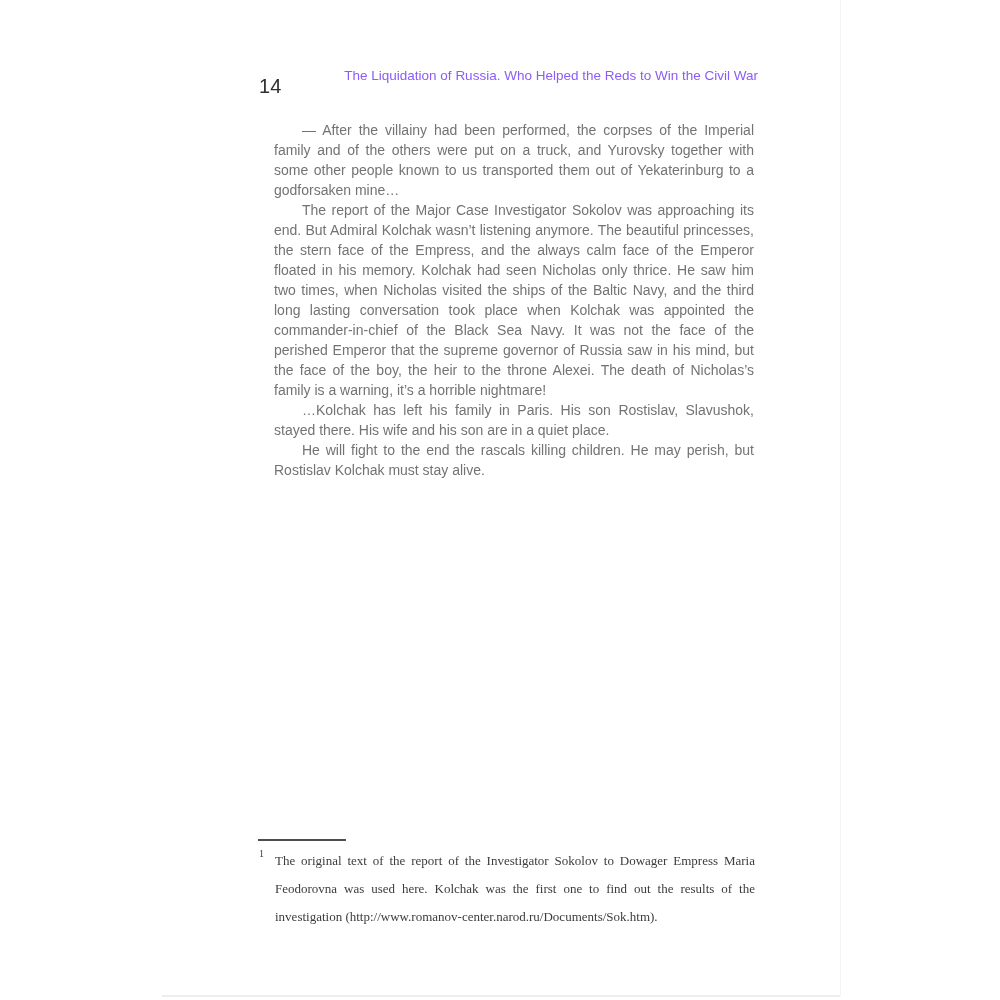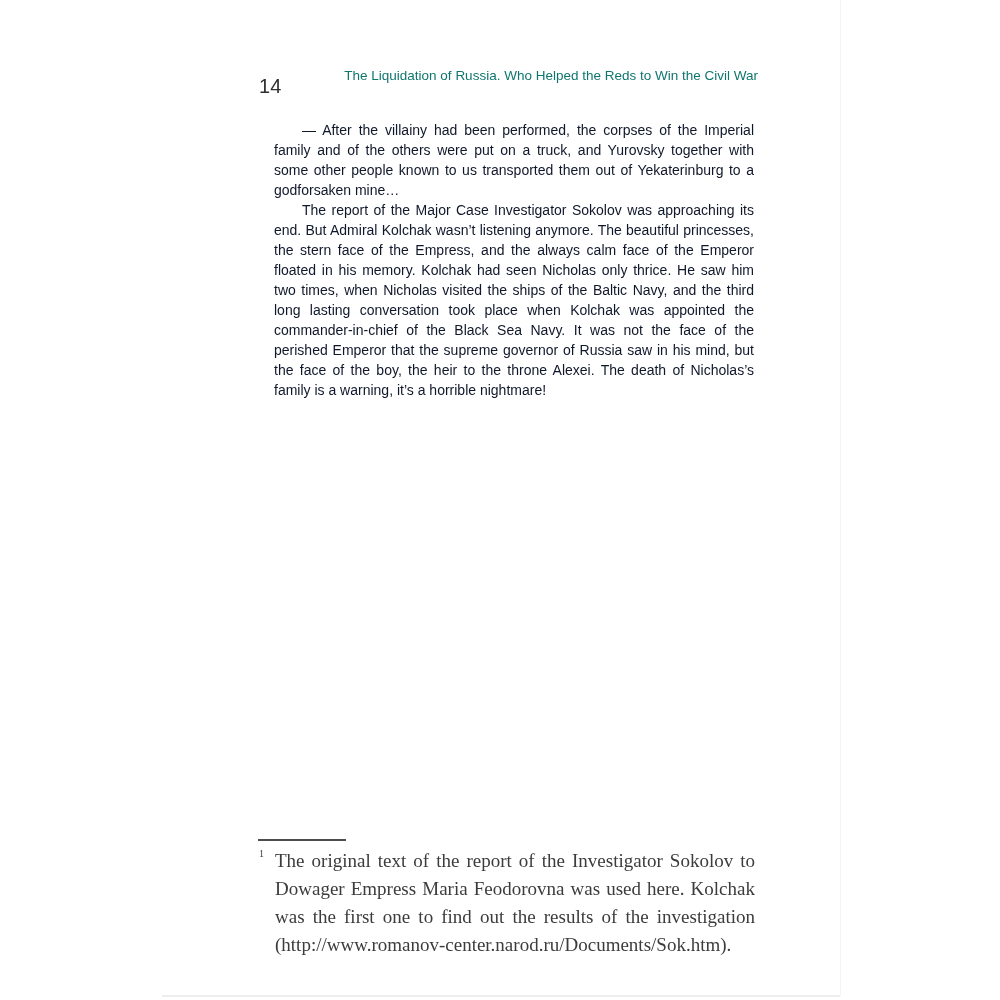--- a/index.html
+++ b/index.html
@@ -12,43 +12,43 @@
   }
   
   .page-number {
     position:absolute; left:259px; top:76px;
     font-size:20px; font-weight:normal; line-height:1;
     color:#2f2f2f; letter-spacing:0.2px;
   }
   .running-title {
     position:absolute; right:242px; top:69px;
     font-size:13.5px; line-height:1;
-    color:#0f766e;
+    color:#8b5cf6;
   }
   
   .body-text {
     position:absolute; left:274px; top:120px; width:480px;
     font-size:14px; line-height:20px;
-    color:#0f172a;
+    color:#737373;
     text-align:justify;
     hyphens:auto; -webkit-hyphens:auto;
   }
   .body-text p { margin:0; text-indent:28px; }
   .fnref {
     font-size:9px; line-height:0; vertical-align:super;
   }
   
   .footnote-rule {
     position:absolute; left:258px; top:839px;
     width:88px; height:2px; background:#4d4d4d;
   }
   .footnote {
     position:absolute; left:258px; top:847px; width:497px;
     font-family:"Liberation Serif", serif;
-    font-size:19px; line-height:28px;
+    font-size:13px; line-height:28px;
     color:#3c3c3c;
     text-align:justify;
     padding-left:17px; box-sizing:border-box;
   }
   .fn-marker {
     position:absolute; left:259px; top:849px;
     font-family:"Liberation Serif", serif;
     font-size:10px; line-height:1; color:#3c3c3c;
   }
   
@@ -66,20 +66,22 @@
 
 <div class="canvas">
 
   <div class="page-number">14</div>
 
   <div class="running-title">The Liquidation of Russia. Who Helped the Reds to Win the Civil War</div>
 
   <div class="body-text">
     <p>— After the villainy had been performed, the corpses of the Imperial family and of the others were put on a truck, and Yurovsky together with some other people known to us transported them out of Yekaterinburg to a godforsaken mine…</p>
     <p>The report of the Major Case Investigator Sokolov was approaching its end. But Admiral Kolchak wasn’t listening anymore. The beautiful princesses, the stern face of the Empress, and the always calm face of the Emperor floated in his memory. Kolchak had seen Nicholas only thrice. He saw him two times, when Nicholas visited the ships of the Baltic Navy, and the third long lasting conversation took place when Kolchak was appointed the commander-in-chief of the Black Sea Navy. It was not the face of the perished Emperor that the supreme governor of Russia saw in his mind, but the face of the boy, the heir to the throne Alexei. The death of Nicholas’s family is a warning, it’s a horrible nightmare!</p>
+    <p>…Kolchak has left his family in Paris. His son Rostislav, Slavushok, stayed there. His wife and his son are in a quiet place.</p>
+    <p>He will fight to the end the rascals killing children. He may perish, but Rostislav Kolchak must stay alive.</p>
   </div>
 
   <div class="footnote-rule"></div>
 
   <span class="fn-marker">1</span>
 
   <div class="footnote">
     <span>The original text of the report of the Investigator Sokolov to Dowager Empress Maria Feodorovna was used here. Kolchak was the first one to find out the results of the investigation (http://www.romanov-center.narod.ru/Documents/Sok.htm).</span>
   </div>
 

